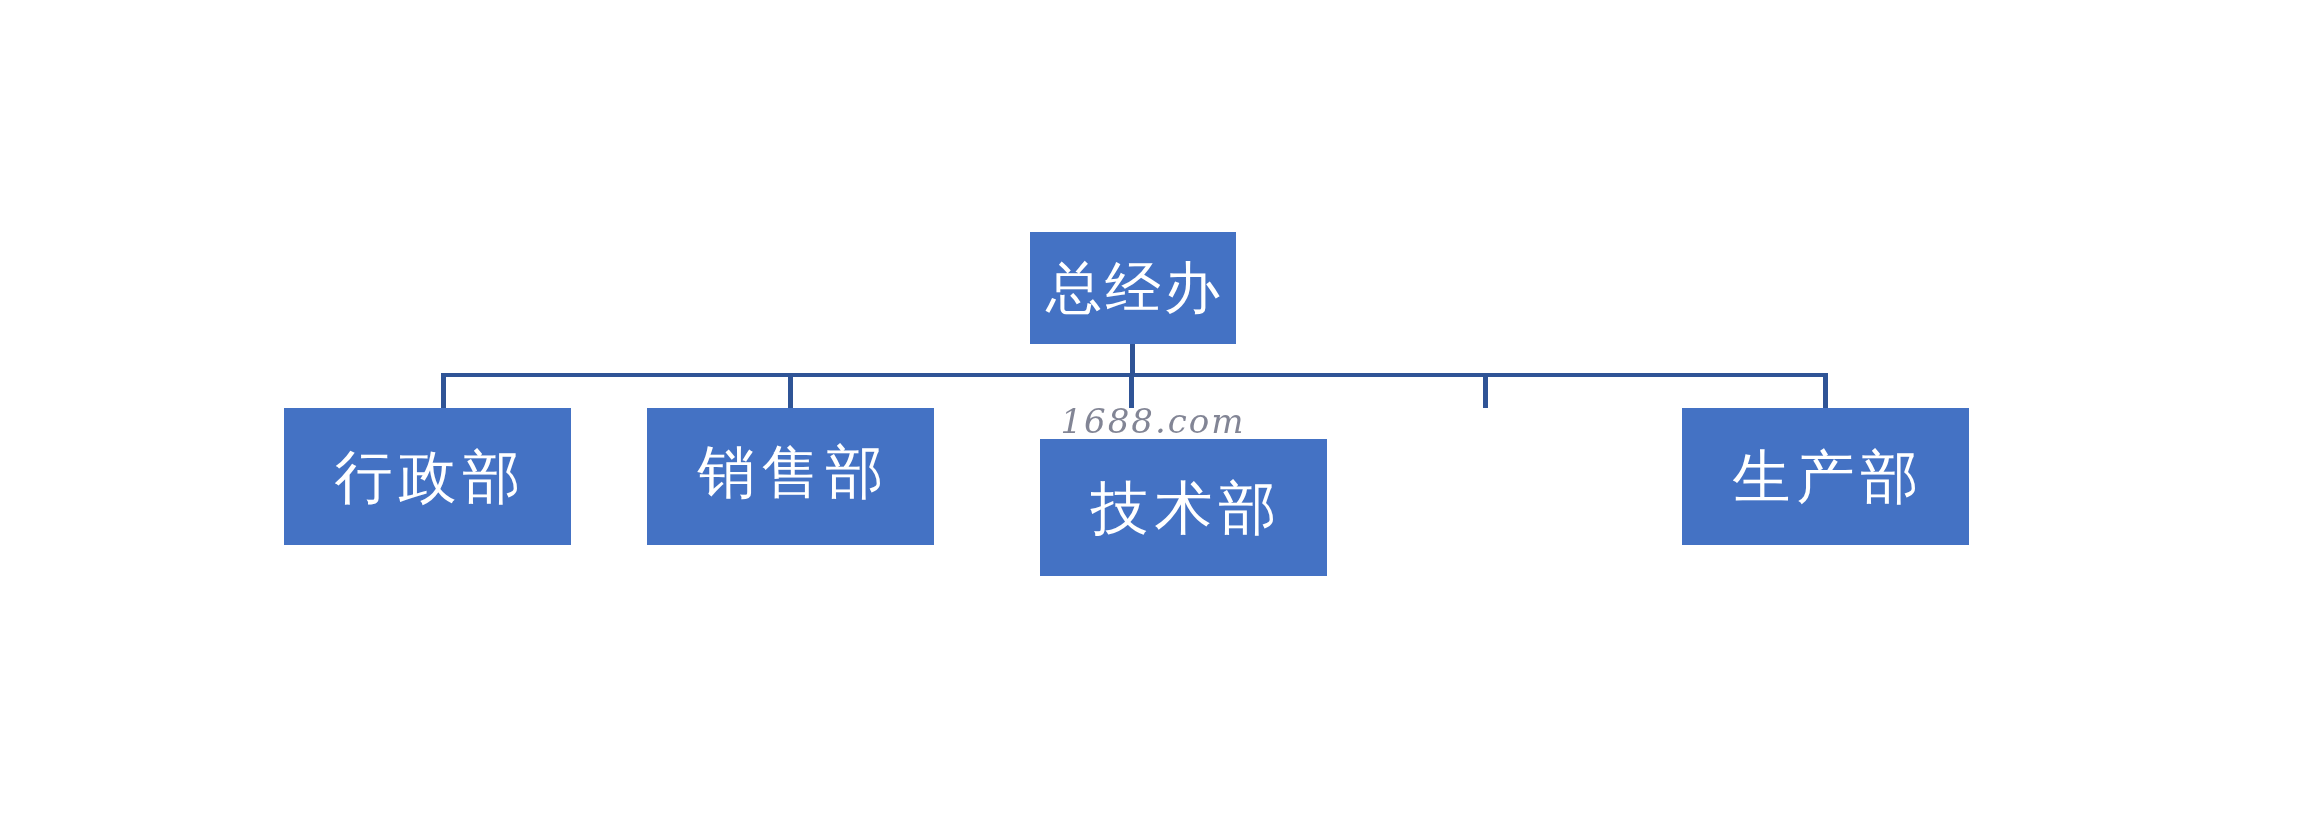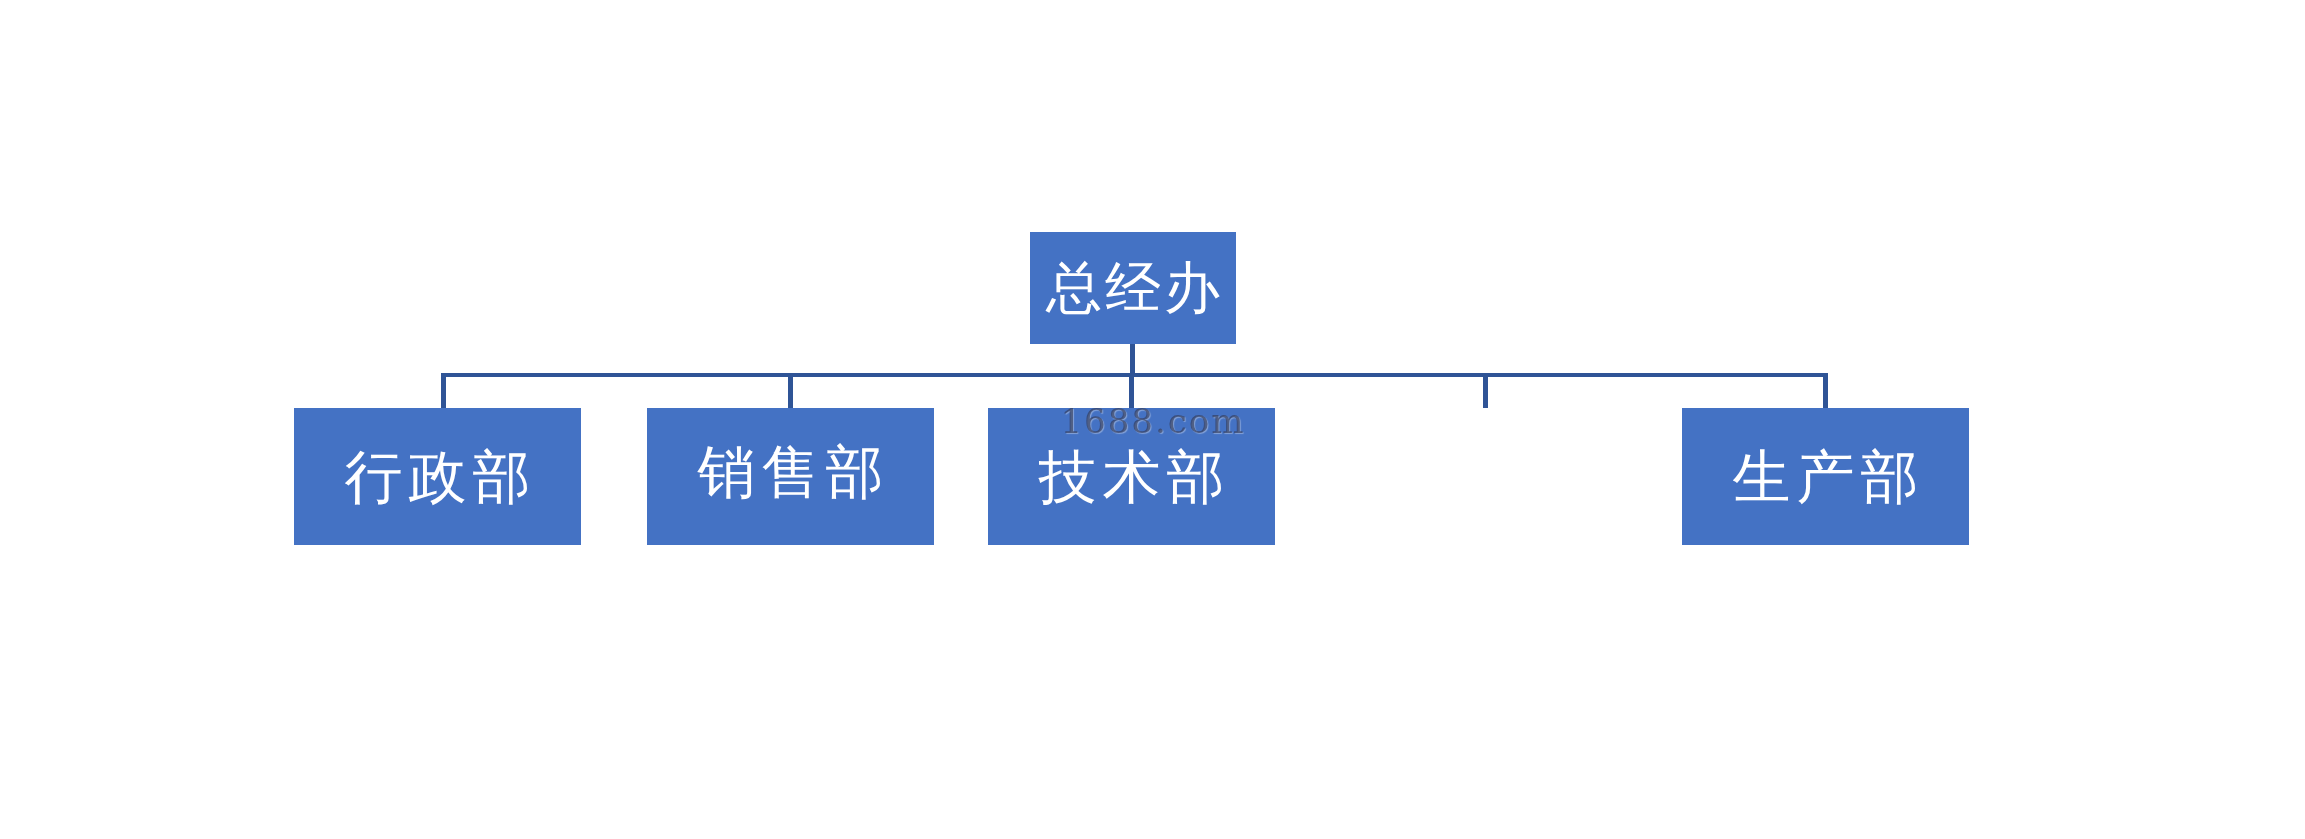--- a/index.html
+++ b/index.html
@@ -35,23 +35,23 @@
     height: 112px;
     font-size: 56px;
     letter-spacing: 3px;
     text-indent: 3px;
   }
   .node-dept {
     top: 408px;
     width: 287px;
     height: 137px;
   }
-  .dept-0 { left: 294px; }
+  .dept-0 { left: 284px; }
   .dept-1 { left: 647px; font-family: Liberation Mono, monospace; }
-  .dept-2 { left: 988px; }
+  .dept-2 { left: 1040px; margin-top: 31px; }
   .dept-3 { left: 1342px; }
   .dept-4 { left: 1682px; text-align: center; }
 
   .connector {
     position: absolute;
     background: #2F5496;
   }
   .stub-root {
     left: 1130px;
     top: 344px;
@@ -74,20 +74,21 @@
   .drop-2 { left: 1129px; }
   .drop-3 { left: 1483px; }
   .drop-4 { left: 1823px; }
 
   .watermark {
     position: absolute;
     left: 1153px;
     top: 421px;
     transform: translate(-50%, -50%);
     font-family: "DejaVu Serif", "Liberation Serif", serif;
+    font-style: italic;
     font-size: 34px;
     letter-spacing: 2px;
     color: rgba(47, 52, 78, 0.60);
     text-shadow: 1px 1px 1px rgba(255, 255, 255, 0.35);
     white-space: nowrap;
     pointer-events: none;
     text-align: center;
   }
 </style>
 </head>

